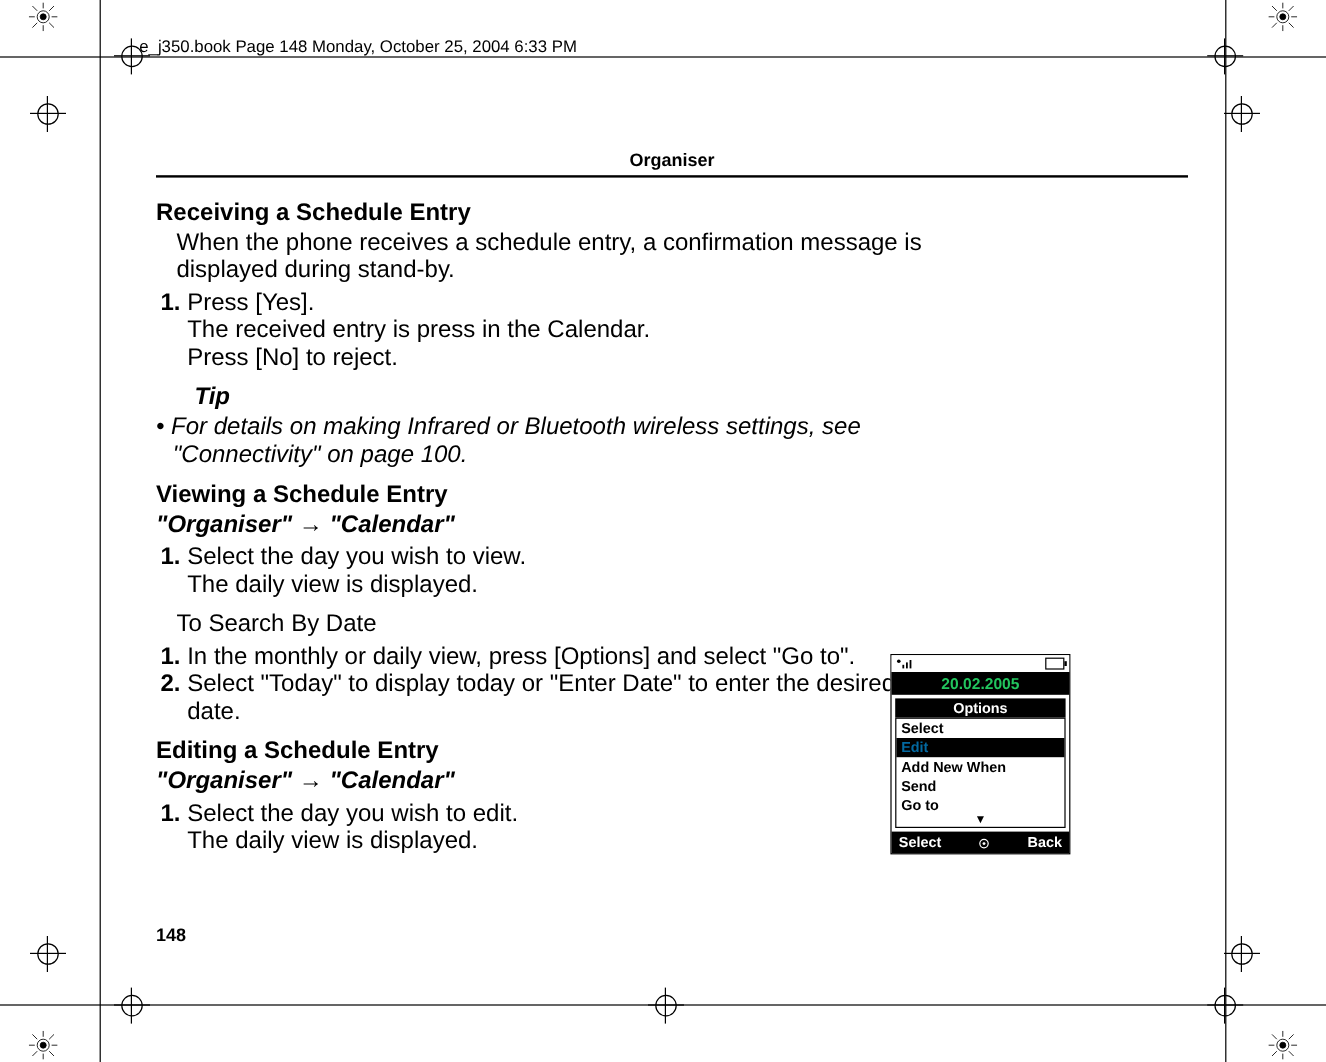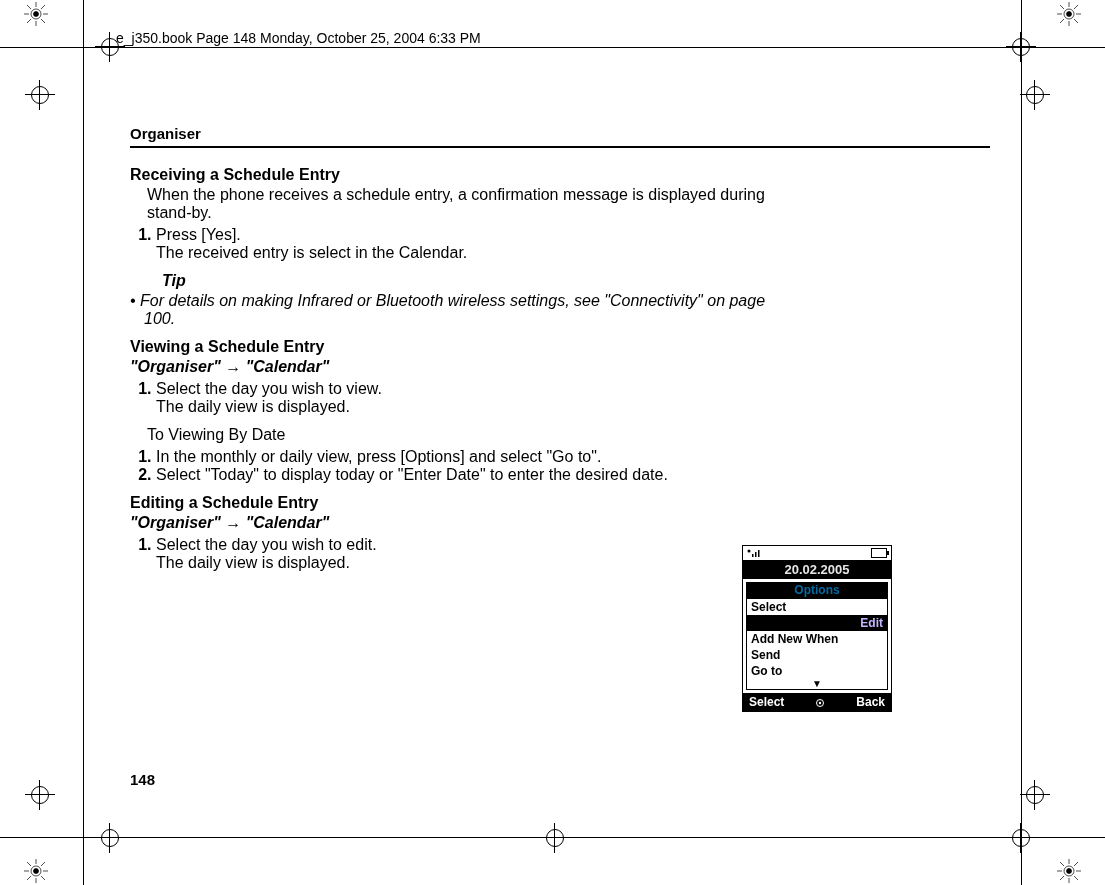--- a/index.html
+++ b/index.html
@@ -42,27 +42,28 @@
   .page {
     position: absolute;
     left: 130px;
     top: 125px;
     width: 860px;
   }
   .section-title {
     font-weight: bold;
     font-size: 15px;
     margin-bottom: 2px;
+    text-align: center;
   }
   .rule {
     height: 2px;
     background: #000;
     margin: 4px 0 18px 0;
   }
-  .content { font-size: 16px; }
+  .content { font-size: 20px; }
   .h2 { font-weight: bold; margin-top: 6px; }
   .para { margin: 2px 17px; }
   ol.steps {
     margin: 4px 0 10px 0;
     padding-left: 26px;
   }
   ol.steps > li { margin: 0 0; }
   ol.steps > li::marker { font-weight: bold; }
   .sub { margin-left: 0px; }
   .tip-head { font-weight: bold; font-style: italic; margin-top: 10px; margin-left: 32px; }
@@ -88,45 +89,45 @@
     border: 1px solid #000;
     background: #fff;
   }
   .phone .status {
     height: 14px;
     background: #fff;
     position: relative;
     border-bottom: 0;
   }
   .phone .date {
-    background: #000; color: #e5e5e5;
+    background: #000; color: #22c55e;
     text-align: center;
     font-weight: bold;
     font-size: 13px;
     padding: 2px 0;
   }
   .phone .body {
     padding: 3px;
   }
   .phone .opt-title {
-    background: #000; color: #0369a1;
+    background: #000; color: #ffffff;
     text-align: center;
     font-weight: bold;
     font-size: 12px;
     padding: 1px 0;
   }
   .phone .list {
     border: 1px solid #000;
     font-weight: bold;
     font-size: 12px;
   }
   .phone .li {
     padding: 1px 4px;
   }
-  .phone .li.hl { background: #000; color: #c4b5fd; text-align: right; }
+  .phone .li.hl { background: #000; color: #0369a1; }
   .phone .scroll-ind {
     text-align: center;
     font-size: 10px;
     line-height: 10px;
   }
   .phone .softkeys {
     background: #000; color: #fff;
     display: flex; justify-content: space-between; align-items: center;
     font-weight: bold; font-size: 12px;
     padding: 2px 6px;
@@ -262,37 +263,38 @@
 <div class="page">
   <div class="section-title">Organiser</div>
   <div class="rule"></div>
 
   <div class="content" style="max-width: 660px;">
     <div class="h2">Receiving a Schedule Entry</div>
     <div class="para">When the phone receives a schedule entry, a confirmation message is displayed during stand-by.</div>
     <ol class="steps">
       <li>
         <span>Press [Yes].</span>
-        <div class="sub">The received entry is select in the Calendar.</div>
+        <div class="sub">The received entry is press in the Calendar.</div>
+        <div class="sub">Press [No] to reject.</div>
       </li>
     </ol>
 
     <div class="tip-head">Tip</div>
     <div class="tip-body">•  For details on making Infrared or Bluetooth wireless settings, see "Connectivity" on page 100.</div>
 
     <div class="h2">Viewing a Schedule Entry</div>
     <div class="nav-path">"Organiser" → "Calendar"</div>
     <ol class="steps">
       <li>
         <span>Select the day you wish to view.</span>
         <div class="sub">The daily view is displayed.</div>
       </li>
     </ol>
 
-    <div class="para">To Viewing By Date</div>
+    <div class="para">To Search By Date</div>
     <ol class="steps">
       <li><span>In the monthly or daily view, press [Options] and select "Go to".</span></li>
       <li><span>Select "Today" to display today or "Enter Date" to enter the desired date.</span></li>
     </ol>
 
     <div class="h2">Editing a Schedule Entry</div>
     <div class="nav-path">"Organiser" → "Calendar"</div>
     <ol class="steps">
       <li>
         <span>Select the day you wish to edit.</span>

